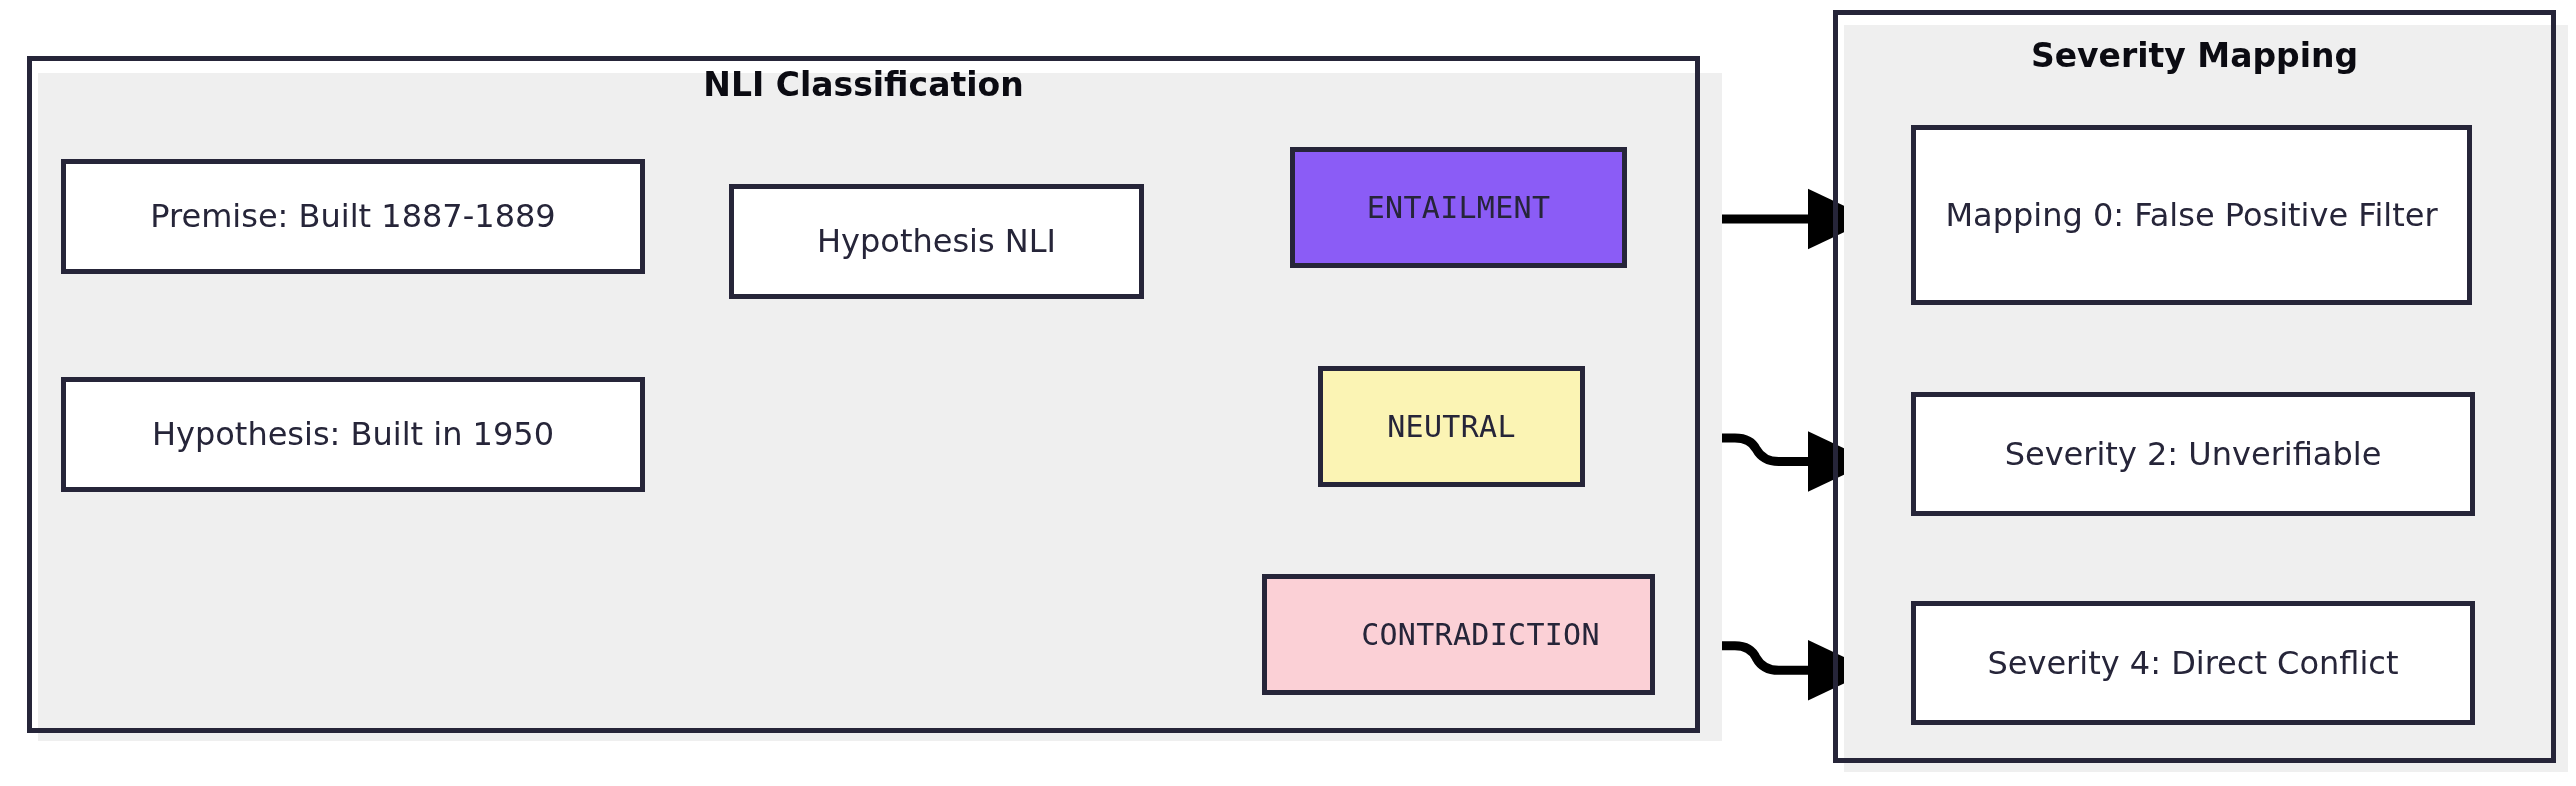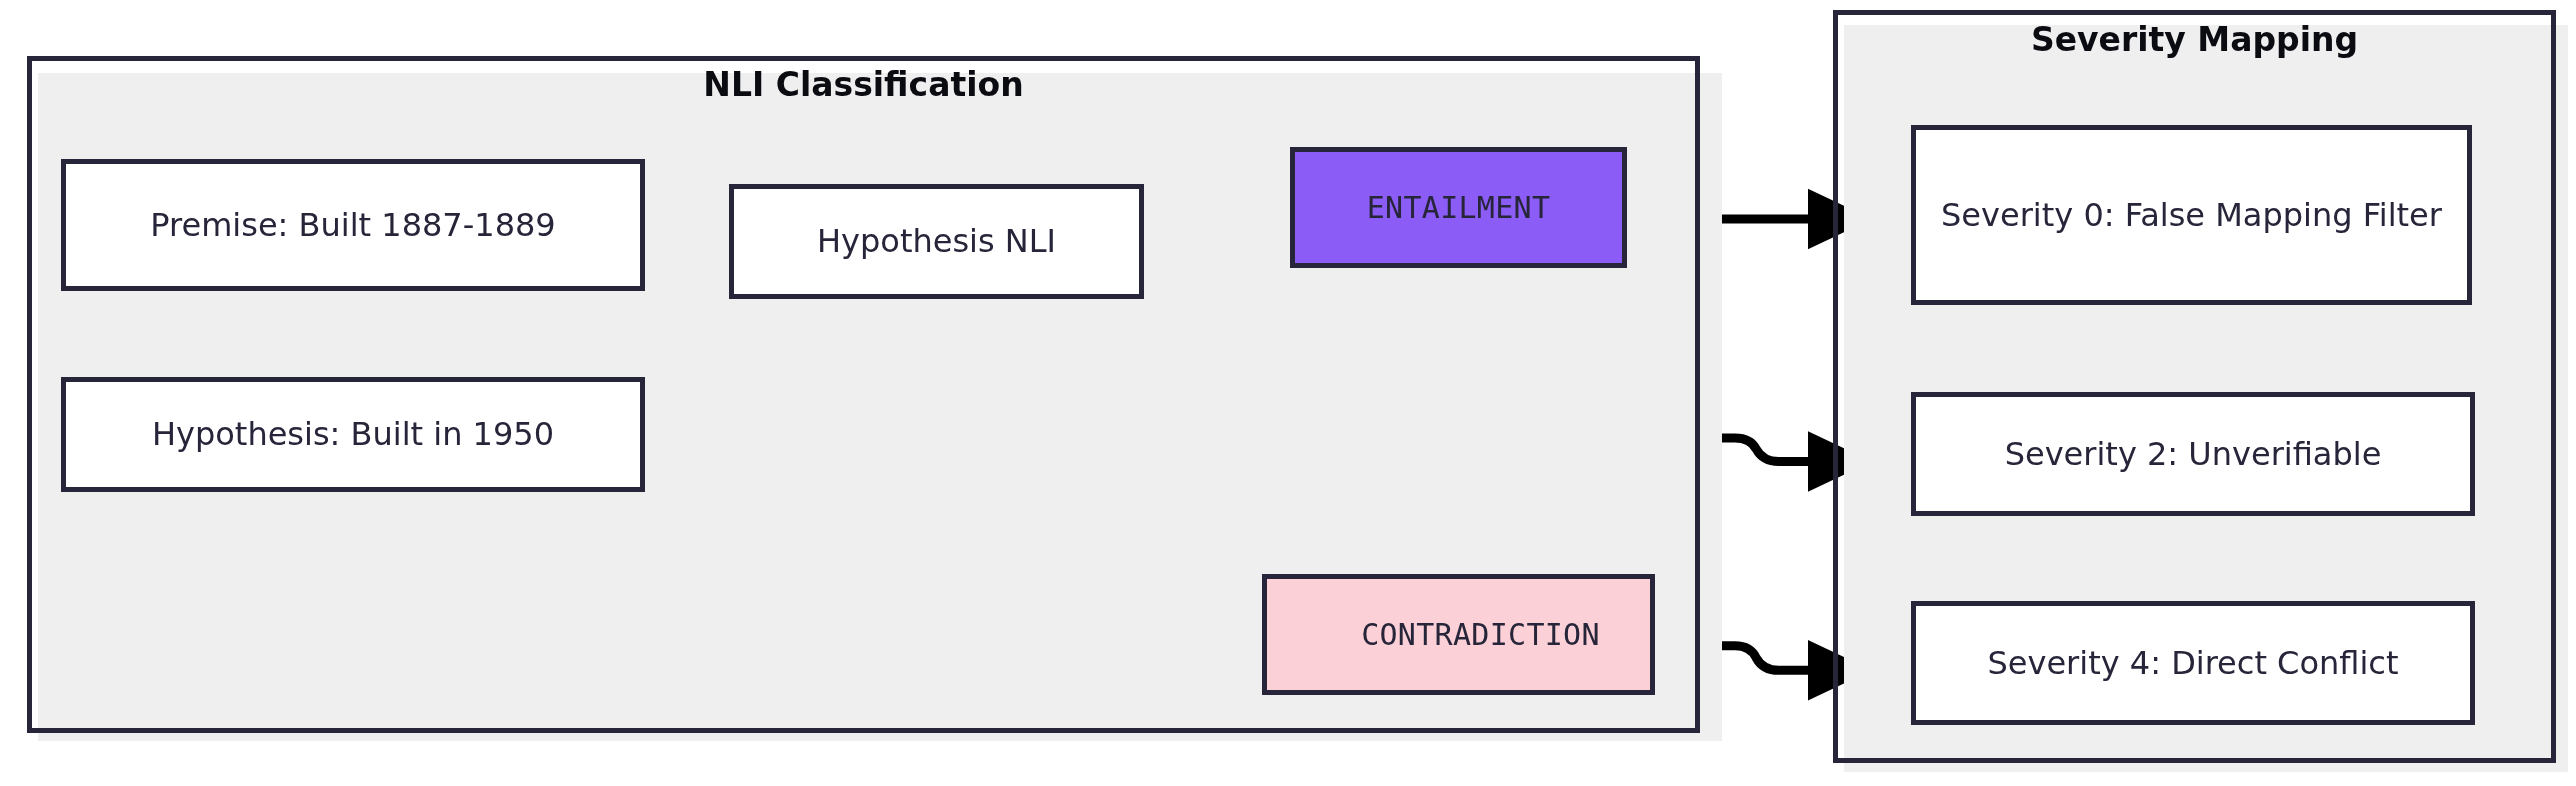--- a/index.html
+++ b/index.html
@@ -105,52 +105,55 @@
       <path d="M 2955 1150 L 3090 1150 Q 3118 1150 3128 1172 Q 3140 1194 3168 1194 L 3310 1194" marker-end="url(#arrow)"></path>
     </g>
   </svg>
 
   <div class="shadow" style="left:38px; top:73px; width:1684px; height:668px;"></div>
   <div class="cluster" style="left:27px; top:56px; width:1673px; height:677px;"></div>
   <div class="cluster-title" style="left:27px; top:65px; width:1673px; font-size:33px;">NLI Classification</div>
 
   <div class="shadow" style="left:1844px; top:25px; width:724px; height:747px;"></div>
   <div class="cluster" style="left:1833px; top:10px; width:723px; height:753px;"></div>
-  <div class="cluster-title" style="left:1833px; top:20px; width:723px; font-size:33px;">Severity Mapping</div>
+  <div class="cluster-title" style="left:1833px; top:36px; width:723px; font-size:33px;">Severity Mapping</div>
 
   <div class="shadow" style="left:72px; top:174px; width:584px; height:115px;"></div>
-  <div class="node" style="left:61px; top:159px; width:584px; height:132px; font-size:32px;">
+  <div class="node" style="left:61px; top:159px; width:584px; height:115px; font-size:32px;">
     <span class="lbl-txt">Premise: Built 1887-1889</span>
   </div>
 
   <div class="shadow" style="left:72px; top:393px; width:584px; height:115px;"></div>
   <div class="node" style="left:61px; top:377px; width:584px; height:115px; font-size:32px;justify-content:center;">
     <span class="lbl-txt">Hypothesis: Built in 1950</span>
   </div>
 
   <div class="shadow" style="left:741px; top:199px; width:415px; height:115px;"></div>
   <div class="node" style="left:729px; top:184px; width:415px; height:115px; font-size:32px;">
     <span class="lbl-txt">Hypothesis NLI</span>
   </div>
 
   <div class="shadow" style="left:1303px; top:163px; width:337px; height:121px;"></div>
   <div class="node mono" style="left:1290px; top:147px; width:337px; height:121px; font-size:30px; background:#8b5cf6;">
     <span class="lbl-txt">ENTAILMENT</span>
   </div>
 
   <div class="shadow" style="left:1330px; top:382px; width:267px; height:121px;"></div>
+  <div class="node mono" style="left:1318px; top:366px; width:267px; height:121px; font-size:30px; background:#fbf4b4;">
+    <span class="lbl-txt">NEUTRAL</span>
+  </div>
 
   <div class="shadow" style="left:1273px; top:590px; width:393px; height:121px;"></div>
   <div class="node mono" style="left:1262px; top:574px; width:393px; height:121px; font-size:30px; background:#fbd0d6;padding-left:44px;">
     <span class="lbl-txt">CONTRADICTION</span>
   </div>
 
   <div class="shadow" style="left:1923px; top:140px; width:561px; height:180px;"></div>
   <div class="node" style="left:1911px; top:125px; width:561px; height:180px; font-size:32px;">
-    <span class="lbl-txt">Severity 0: False Mapping Filter</span>
+    <span class="lbl-txt">Mapping 0: False Positive Filter</span>
   </div>
 
   <div class="shadow" style="left:1923px; top:407px; width:564px; height:124px;"></div>
   <div class="node" style="left:1911px; top:392px; width:564px; height:124px; font-size:32px;">
     <span class="lbl-txt">Severity 2: Unverifiable</span>
   </div>
 
   <div class="shadow" style="left:1923px; top:616px; width:564px; height:124px;"></div>
   <div class="node" style="left:1911px; top:601px; width:564px; height:124px; font-size:32px;">
     <span class="lbl-txt">Severity 4: Direct Conflict</span>

